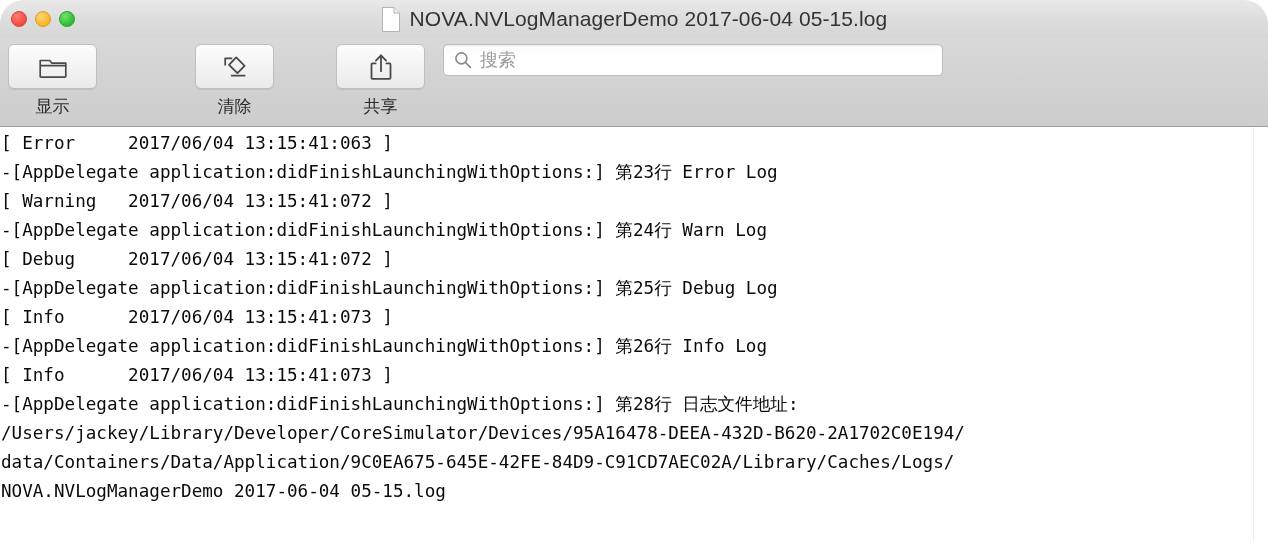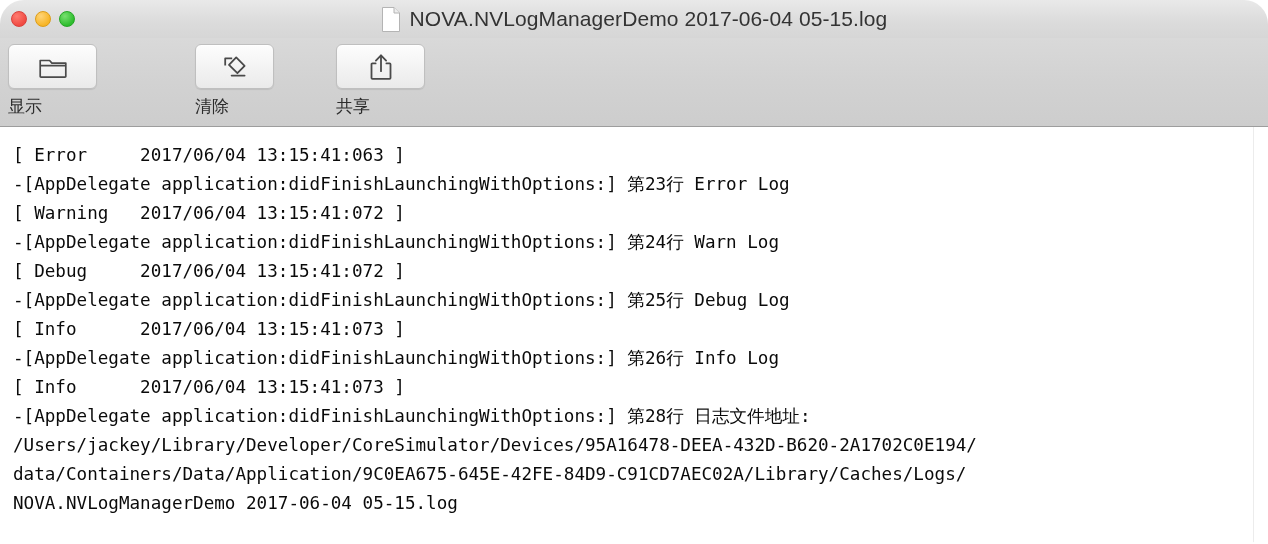--- a/index.html
+++ b/index.html
@@ -85,21 +85,21 @@
     box-sizing: border-box;
     display: flex;
     align-items: flex-start;
     padding-left: 8px;
     padding-top: 6px;
   }
 
   .tb-item {
     display: flex;
     flex-direction: column;
-    align-items: flex-start;
+    align-items: center;
     flex: none;
   }
   .tb-btn {
     width: 89px;
     height: 45px;
     border-radius: 6px;
     background: linear-gradient(to bottom, #fdfdfd 0%, #f4f4f4 48%, #eaeaea 100%);
     border: 1px solid #bfbfbf;
     box-shadow: 0 1px 0 rgba(255,255,255,0.7) inset, 0 1px 1px rgba(0,0,0,0.09);
     display: flex;
@@ -158,21 +158,21 @@
   .logarea {
     position: relative;
     height: 417px;
     background: #ffffff;
     overflow: hidden;
   }
   .logtext {
     position: absolute;
     left: 0;
     top: 2px;
-    margin: 12px;
+    margin: 0;
     padding: 0 0 0 1px;
     font-family: "DejaVu Sans Mono", "Liberation Mono", monospace;
     font-size: 17.6px;
     line-height: 29px;
     color: #0a0a0a;
     white-space: pre;
     letter-spacing: 0px;
   }
   .scroll-track {
     position: absolute;
@@ -253,20 +253,31 @@
           <svg class="icon-svg" width="24" height="28" viewBox="0 0 24 28">
             <path d="M6.6 10.4 H3.4 a0.9 0.9 0 0 0 -0.9 0.9 V25.0 a0.9 0.9 0 0 0 0.9 0.9 H20.6 a0.9 0.9 0 0 0 0.9 -0.9 V11.3 a0.9 0.9 0 0 0 -0.9 -0.9 H17.4" fill="none" stroke="#4a4a4a" stroke-width="1.8" stroke-linejoin="round" stroke-linecap="round"></path>
             <path d="M12 18.2 V2.6" fill="none" stroke="#4a4a4a" stroke-width="1.8" stroke-linecap="round"></path>
             <path d="M6.9 7.6 L12 2.3 L17.1 7.6" fill="none" stroke="#4a4a4a" stroke-width="1.8" stroke-linejoin="round" stroke-linecap="round"></path>
           </svg>
         </span>
       </div>
       <div class="tb-label">共享</div>
     </div>
 
+    <div class="search-wrap">
+      <div class="search-field">
+        <span class="search-glass">
+          <svg class="icon-svg" width="18" height="18" viewBox="0 0 18 18">
+            <circle cx="7.4" cy="7.4" r="5.5" fill="none" stroke="#888888" stroke-width="1.6"></circle>
+            <path d="M11.5 11.5 L16.4 16.4" stroke="#888888" stroke-width="1.7" stroke-linecap="round"></path>
+          </svg>
+        </span>
+        <input class="search-input" type="text" placeholder="搜索" style="">
+      </div>
+    </div>
 
   </div>
 
   <div class="logarea">
     <pre class="logtext">[ Error     2017/06/04 13:15:41:063 ]
 -[AppDelegate application:didFinishLaunchingWithOptions:] 第23行 Error Log
 [ Warning   2017/06/04 13:15:41:072 ]
 -[AppDelegate application:didFinishLaunchingWithOptions:] 第24行 Warn Log
 [ Debug     2017/06/04 13:15:41:072 ]
 -[AppDelegate application:didFinishLaunchingWithOptions:] 第25行 Debug Log

